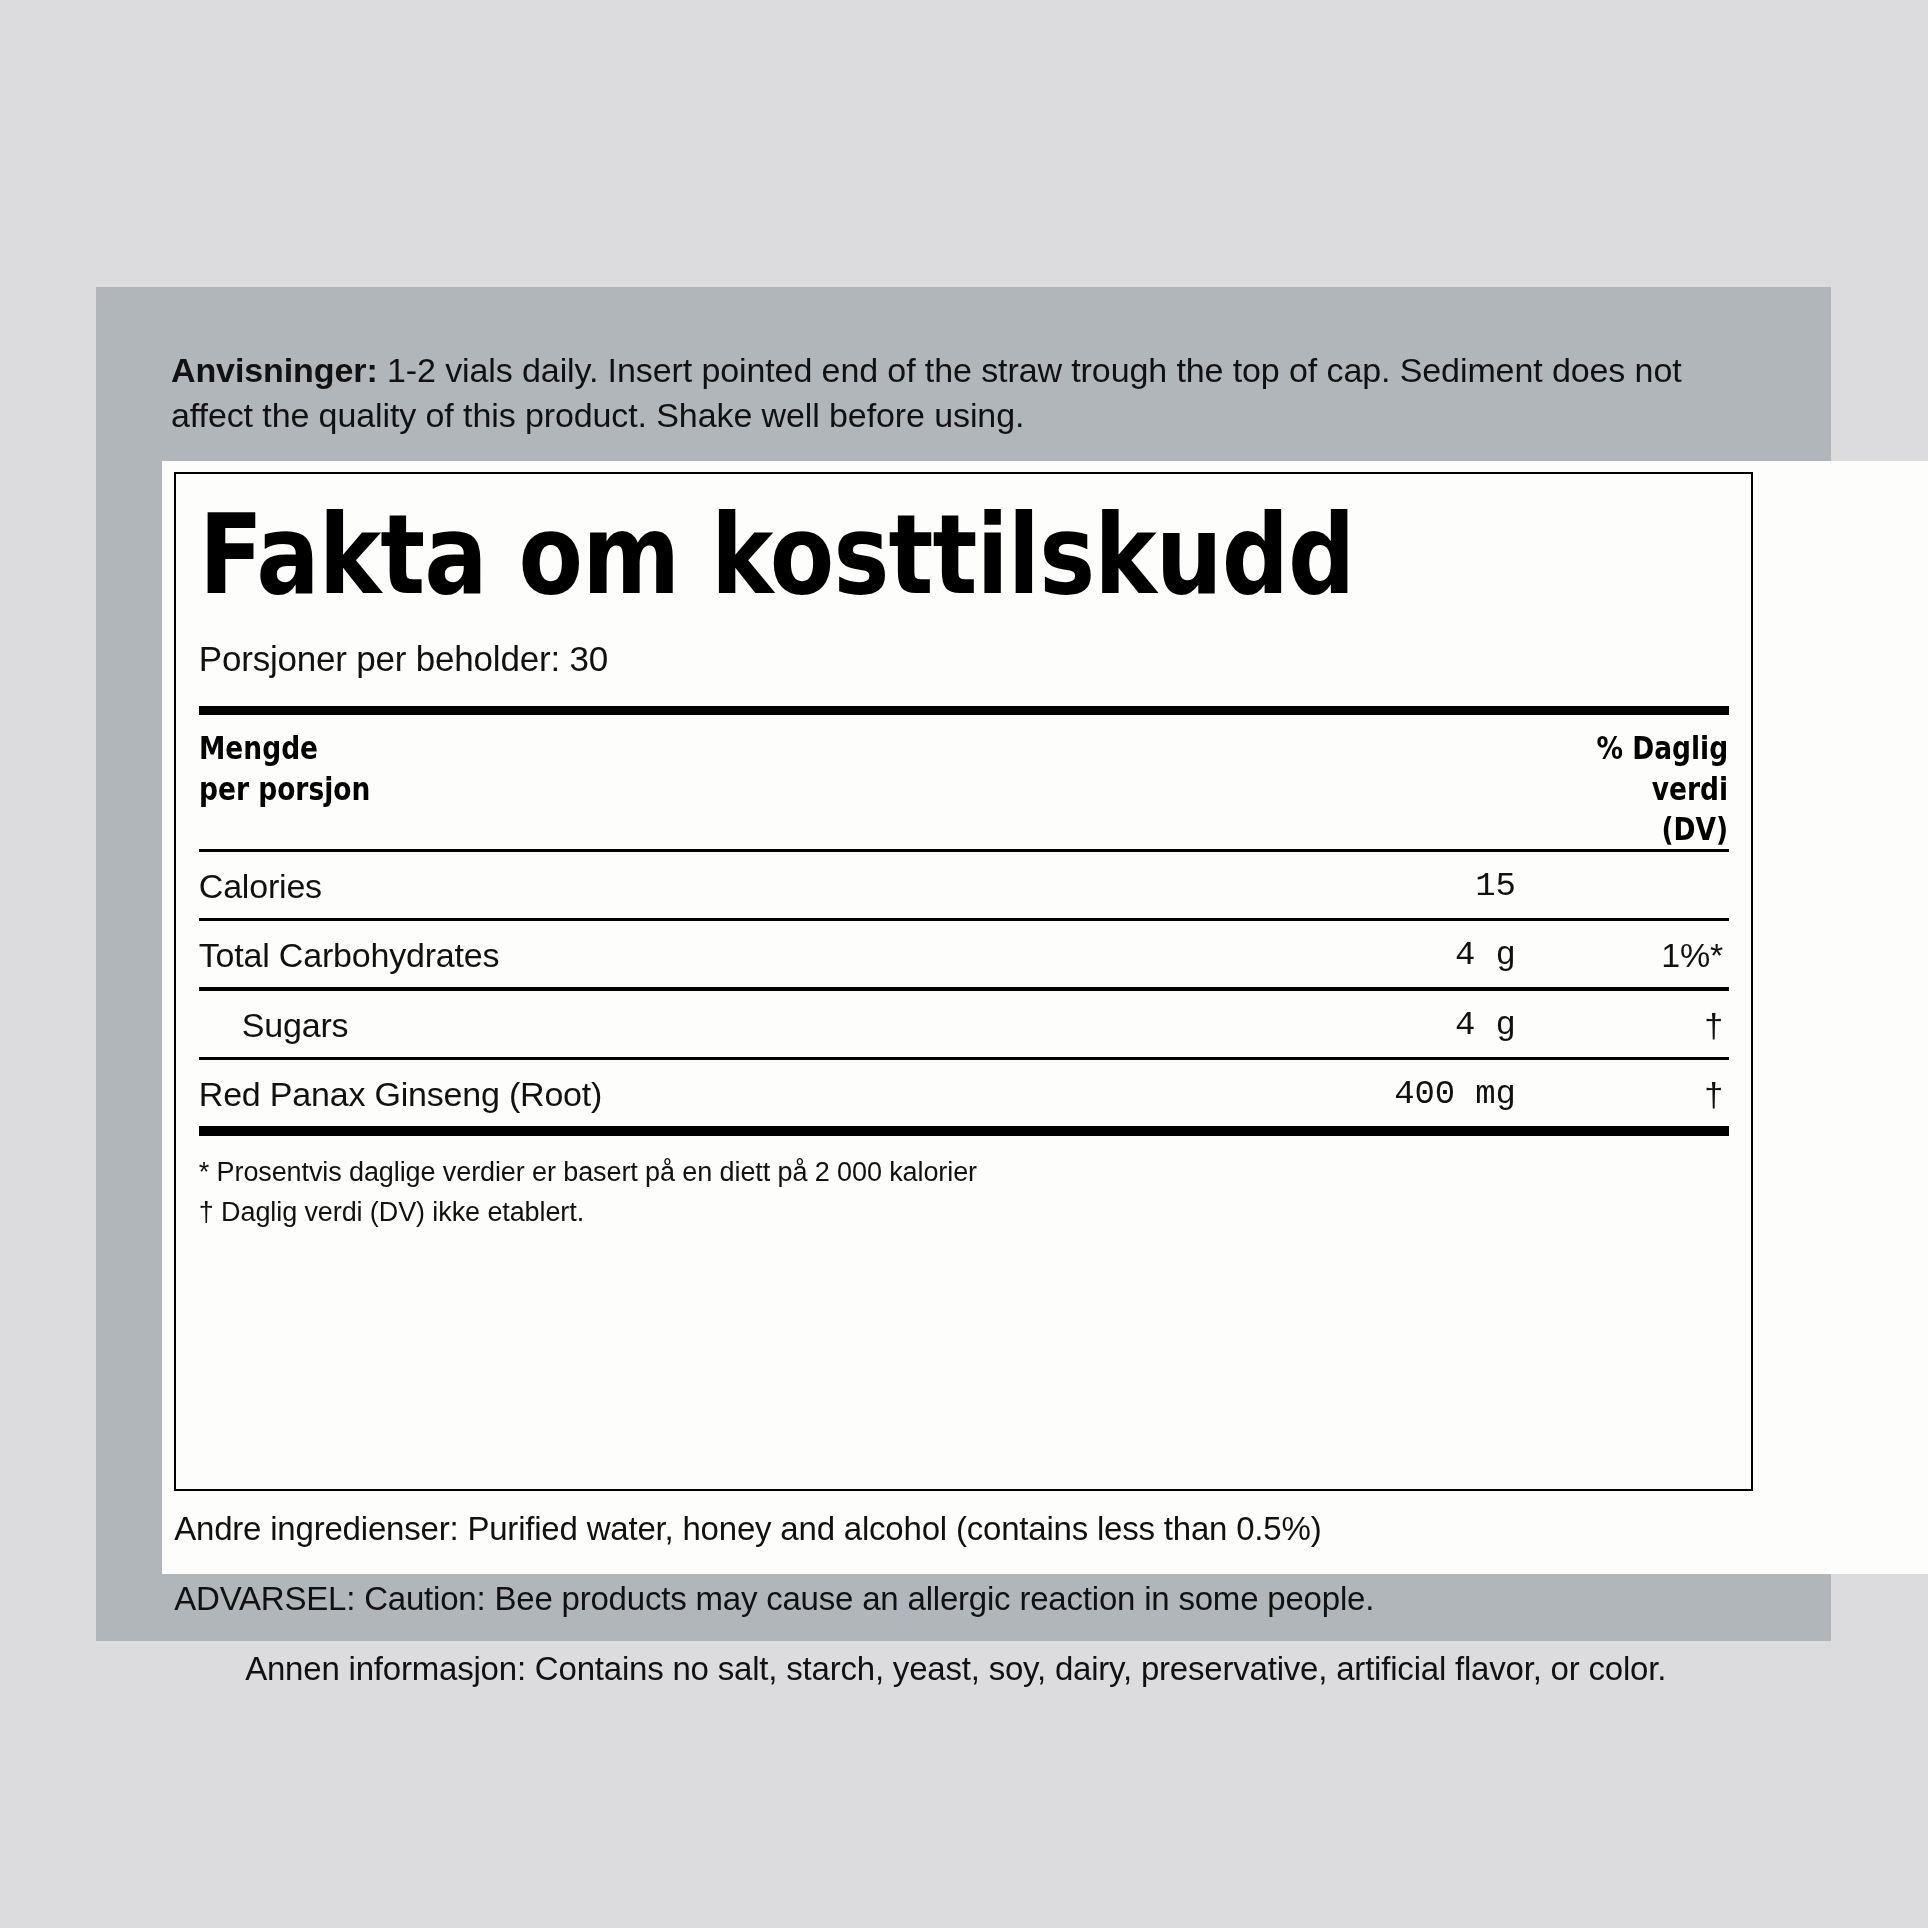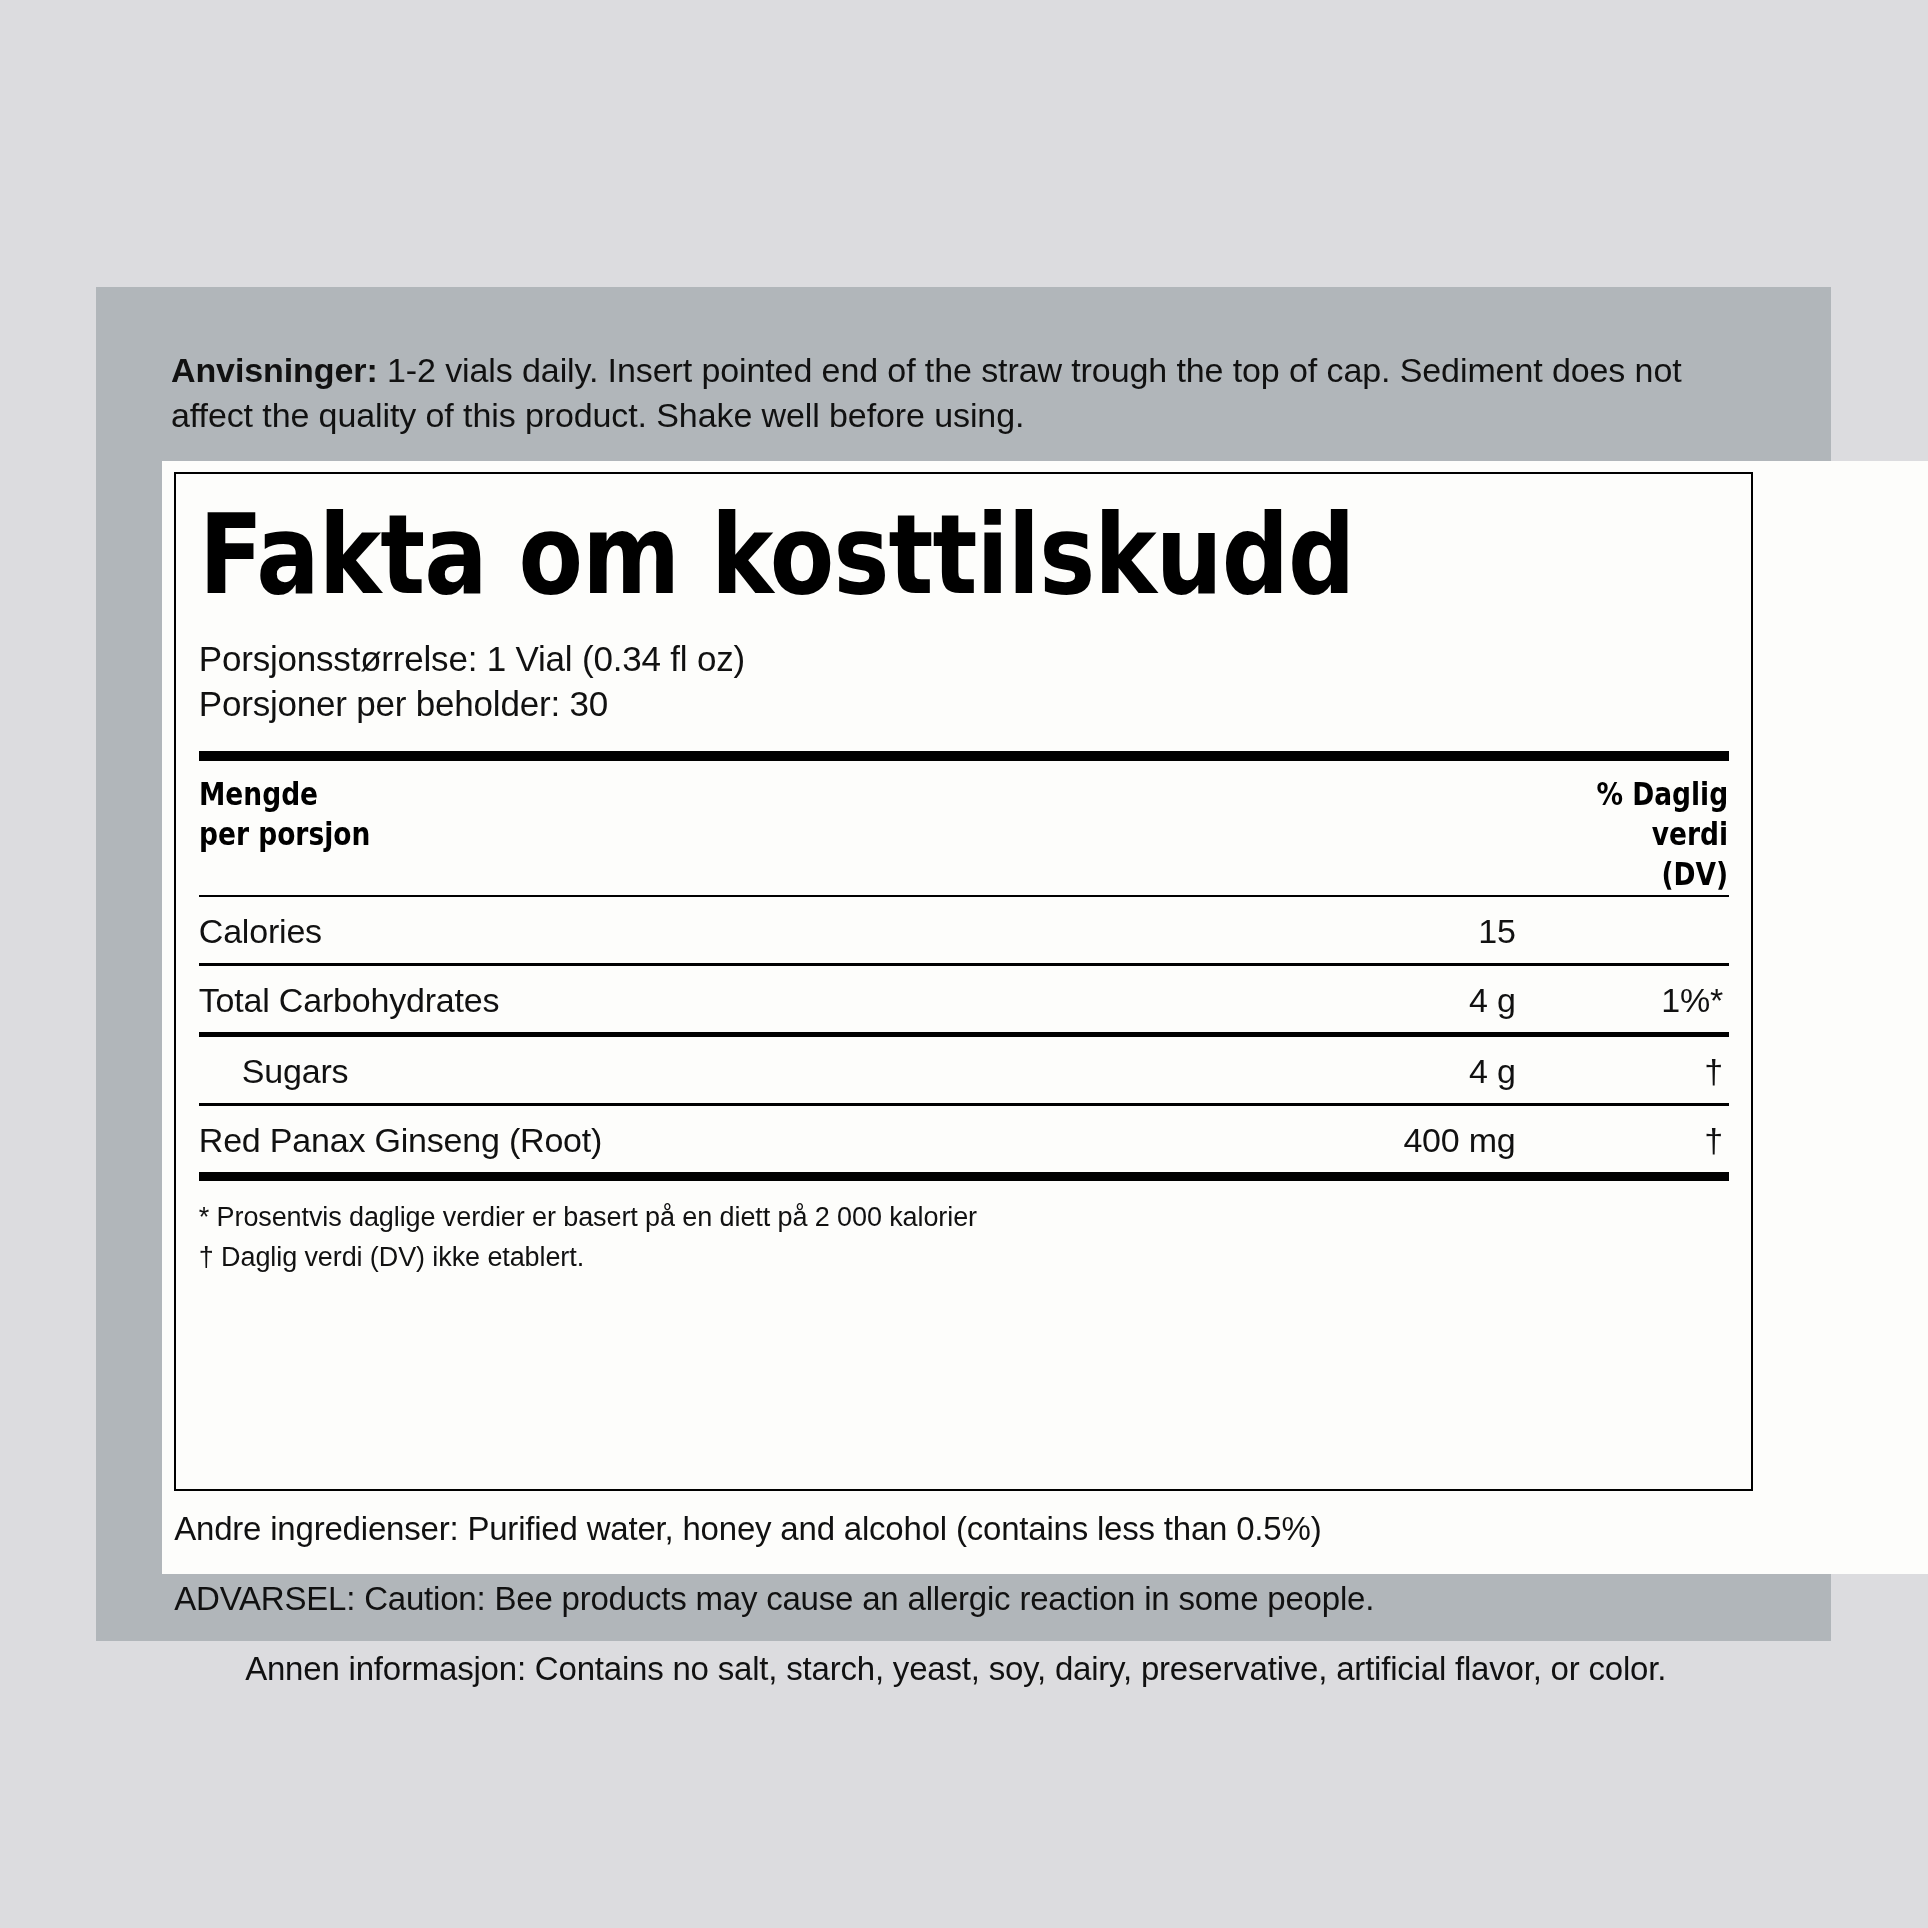--- a/index.html
+++ b/index.html
@@ -143,20 +143,21 @@
     position: absolute;
     left: 0;
     top: 15px;
   }
   .nrow.indent .nname { left: 43px; }
   .nrow .namt {
     position: absolute;
     top: 15px;
     right: 213px;
     text-align: left;
+    font-family: Liberation Mono, monospace;
   }
   .nrow .ndv {
     position: absolute;
     top: 15px;
     right: 5.6px;
     text-align: right;
     min-width: 85px;
   }
 
   
@@ -195,21 +196,20 @@
     <span>1-2 vials daily. Insert pointed end of the straw trough the top of cap. Sediment does not affect the quality of this product. Shake well before using.</span>
   </div>
 
   <div id="white-panel">
 
     <div id="facts-box">
 
       <div id="facts-title">Fakta om kosttilskudd</div>
 
       <div id="serving-block">
-        <div class="serving-line">Porsjonsstørrelse: 1 Vial (0.34 fl oz)</div>
         <div class="serving-line">Porsjoner per beholder: 30</div>
       </div>
 
       <div style="height:24.5px"></div>
       <div class="rule-thick"></div>
 
       <div id="amount-header">
         <div class="left">
           <div>Mengde</div>
           <div>per porsjon</div>

